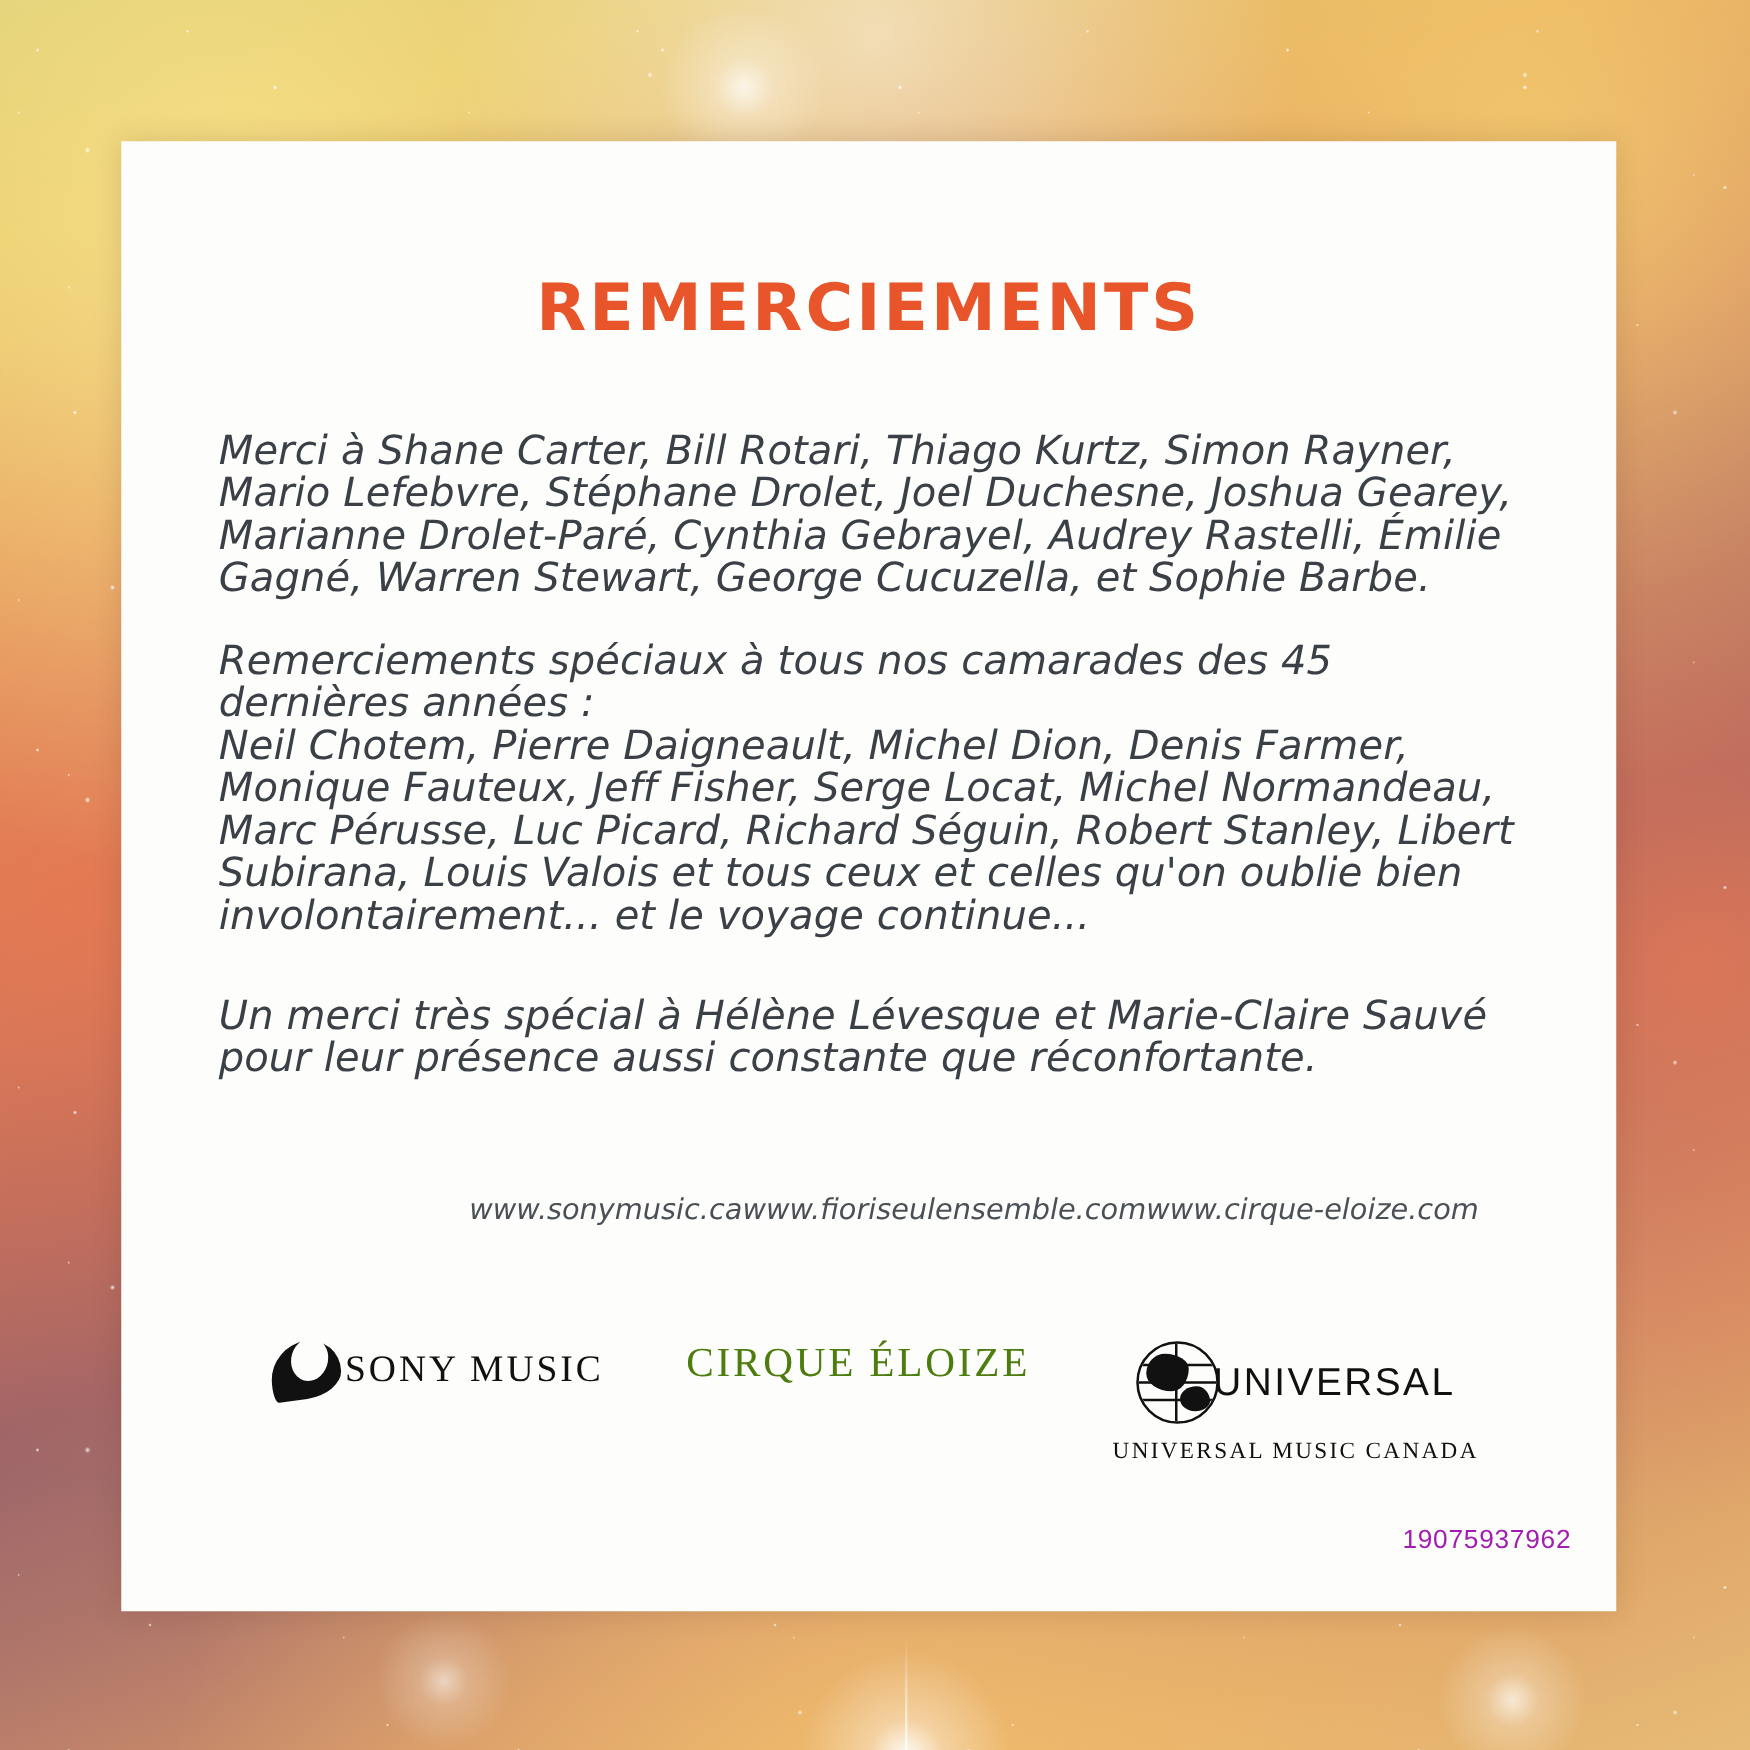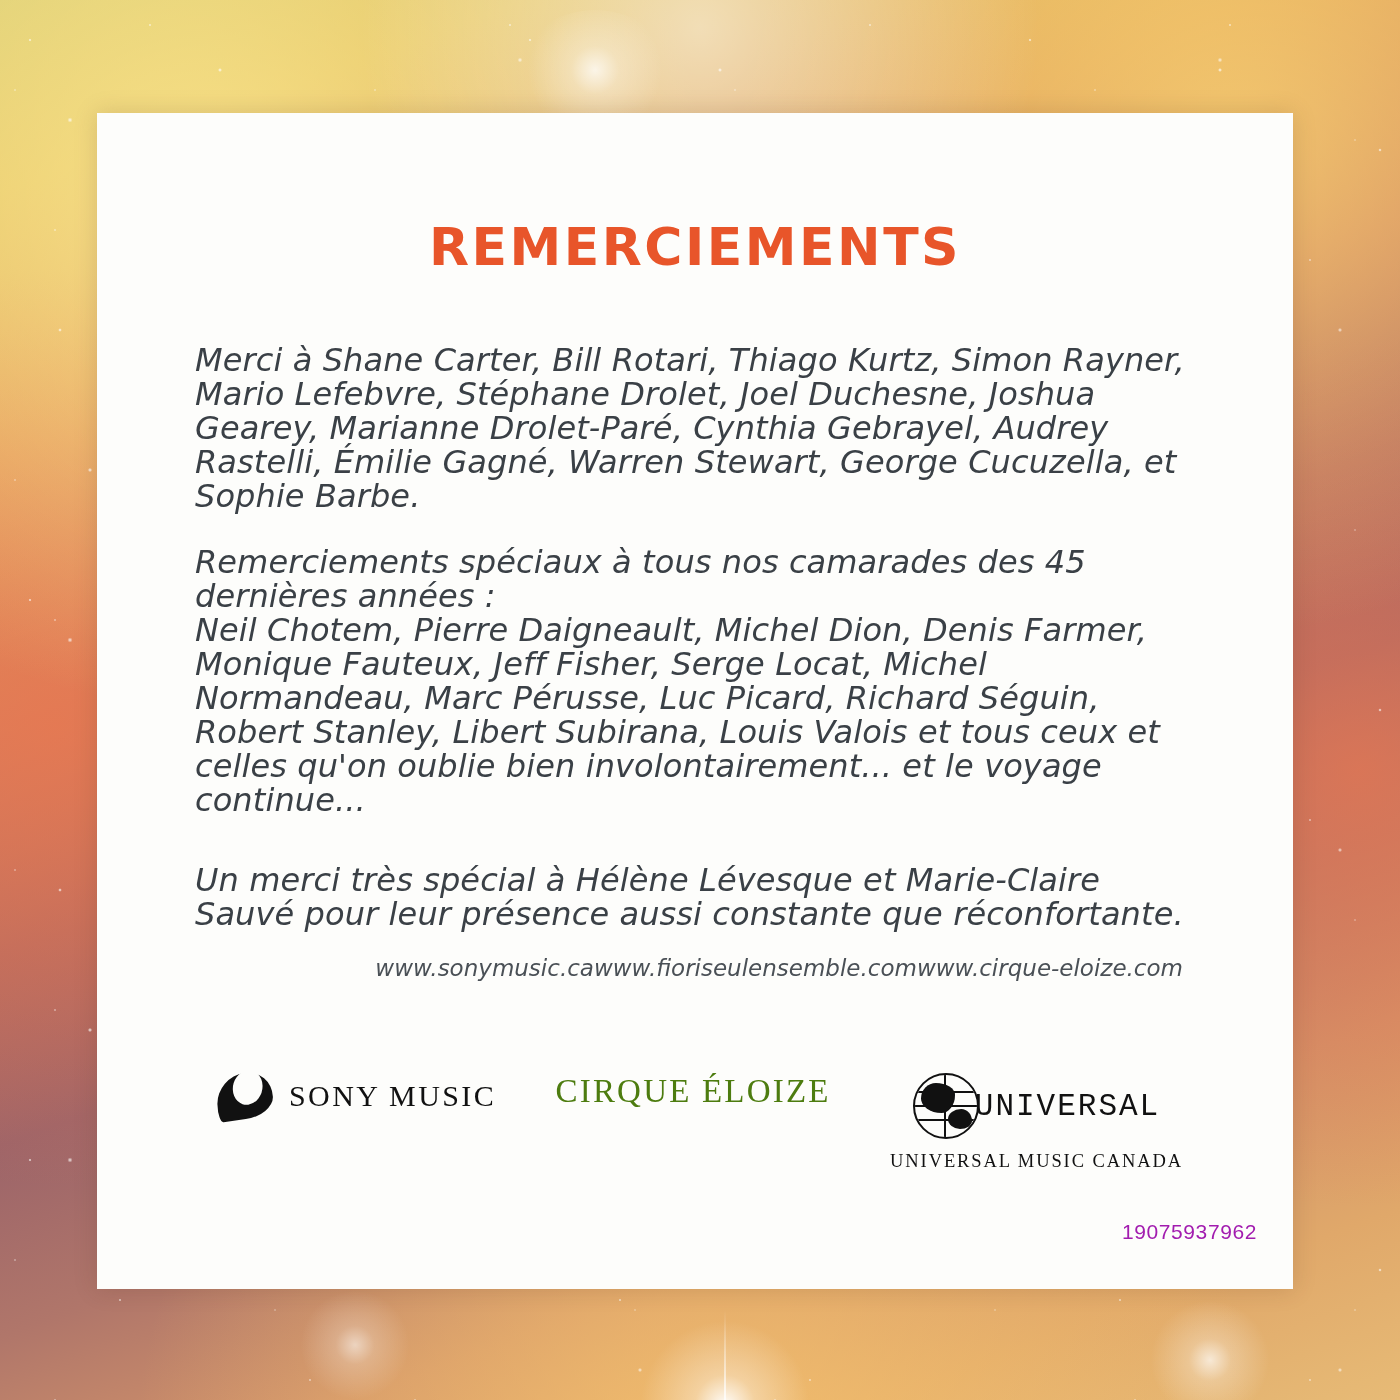--- a/index.html
+++ b/index.html
@@ -109,21 +109,21 @@
     top: 113px;
     width: 1196px;
     height: 1176px;
     background: #fdfdfb;
     box-shadow: 0 0 22px rgba(90,50,30,0.18);
   }
 
   .card-inner {
     position: absolute;
     inset: 0;
-    padding: 0 98px;
+    padding: 0 78px;
     box-sizing: border-box;
   }
 
   h1.title {
     margin: 0;
     padding-top: 104px;
     text-align: center;
     color: #e8552a;
     font-family: "DejaVu Sans", sans-serif;
     font-weight: bold;
@@ -173,21 +173,21 @@
   .logo-block {
     display: flex;
     flex-direction: column;
     align-items: center;
   }
 
   
   .sony {
     display: flex;
     align-items: center;
-    gap: 16px;
+    gap: 3px;
   }
   .sony-swoosh {
     width: 56px;
     height: 46px;
     background: #111;
     border-radius: 50% 50% 50% 10% / 60% 60% 40% 40%;
     transform: rotate(-8deg) skewX(-6deg);
     position: relative;
   }
   .sony-swoosh::after {
@@ -260,21 +260,21 @@
   .globe .landmass2 {
     position: absolute;
     right: 5px;
     bottom: 8px;
     width: 24px;
     height: 20px;
     background: #111;
     border-radius: 55% 45% 50% 50% / 50% 60% 40% 50%;
   }
   .universal-text {
-    font-family: Liberation Mono, monospace;
+    font-family: Liberation Sans, sans-serif;
     font-size: 31px;
     letter-spacing: 2px;
     color: #111;
     margin-left: -6px;
   }
   .universal-sub {
     margin-top: 12px;
     font-family: "Liberation Serif", serif;
     font-size: 18.5px;
     letter-spacing: 1.9px;

